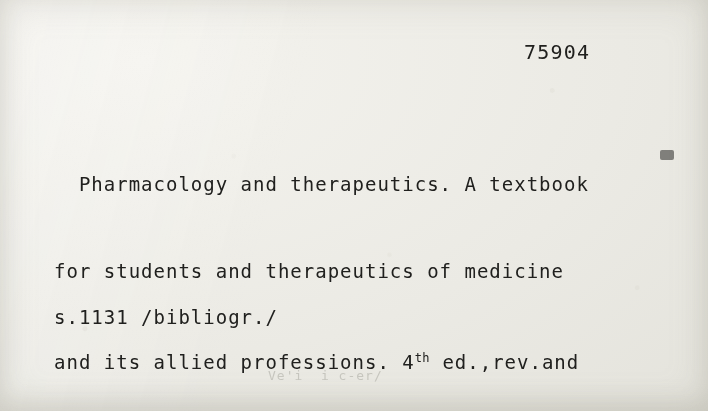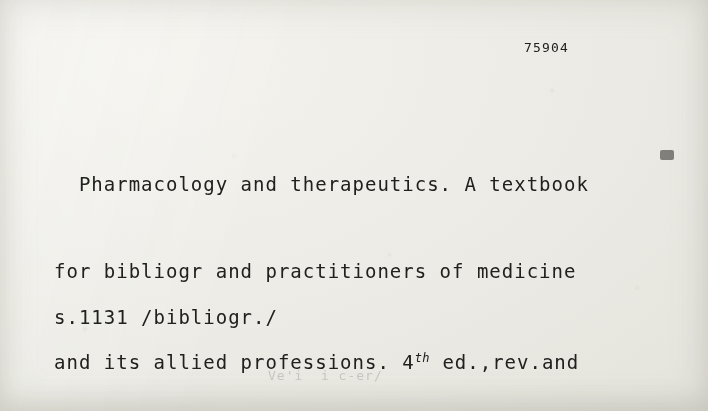--- a/index.html
+++ b/index.html
@@ -46,21 +46,21 @@
   .ink {
     position: absolute;
     color: #20201e;
     white-space: pre;
     letter-spacing: 0.5px;
     font-family: "DejaVu Sans Mono", monospace;
   }
   .acc-number {
     top: 40px;
     left: 524px;
-    font-size: 13px;
+    font-size: 20px;
     letter-spacing: 1.2px;
   }
   .author {
     top: 71px;
     left: 54px;
     font-size: 19px;
     letter-spacing: 1.1px;
   }
   .body-block {
     top: 112px;
@@ -73,21 +73,20 @@
     top: 245px;
     left: 54px;
     font-size: 19px;
     line-height: 29px;
     letter-spacing: 1.0px;
   }
   sup.sup {
     font-size: 12px;
     vertical-align: super;
     letter-spacing: 0.4px;
-    font-style: italic;
   }
   .deg {
     font-size: 12px;
     vertical-align: super;
   }
   
   .showthrough {
     position: absolute;
     top: 368px;
     left: 268px;
@@ -113,21 +112,21 @@
 
 <div class="card">
 
   <div class="grain"></div>
 
   <div class="ink acc-number">75904</div>
 
 
   <div class="ink body-block">
     <div>  Pharmacology and therapeutics. A textbook</div>
-    <div>for bibliogr and practitioners of medicine</div>
+    <div>for students and therapeutics of medicine</div>
     <div><span>and its allied professions. 4</span><sup class="sup">th</sup><span> ed.,rev.and</span></div>
     
   </div>
 
   <div class="ink imprint-block">
     <div>s.1131 /bibliogr./</div>
   </div>
 
   <div class="smudge"></div>
 

